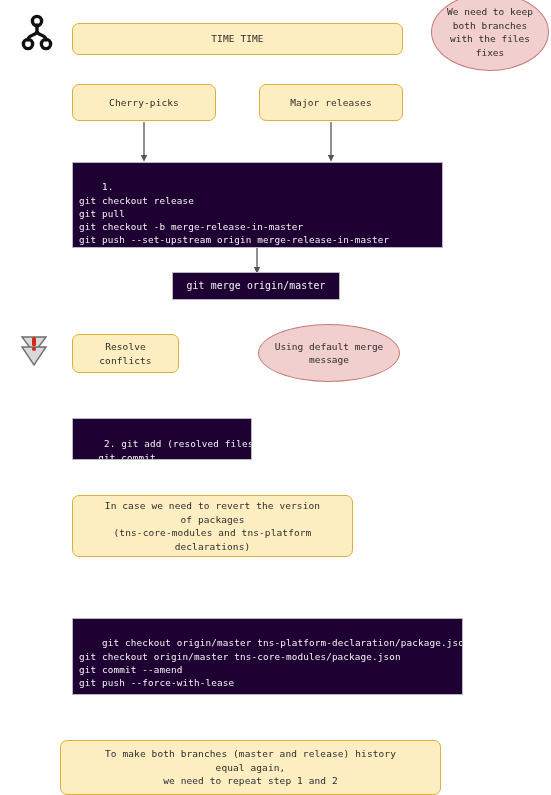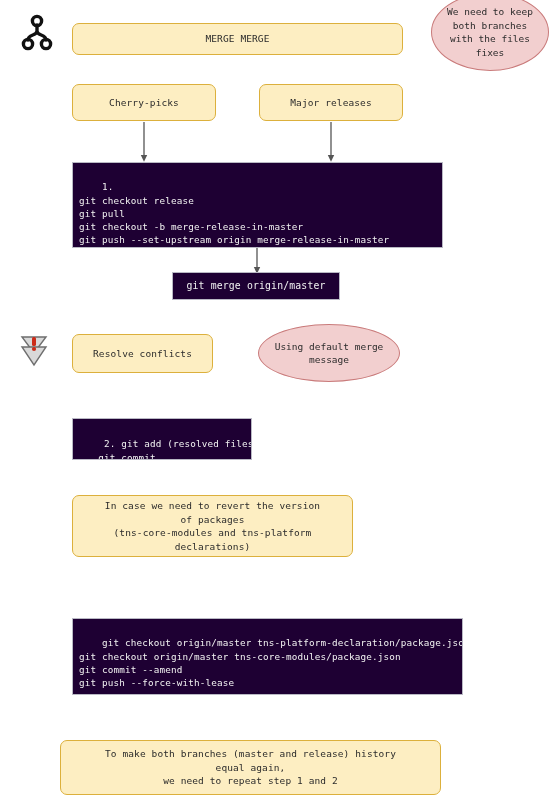--- a/index.html
+++ b/index.html
@@ -127,21 +127,21 @@
   <div class="icon" style="left:19px; top:333px; width:30px; height:38px;">
     <svg width="30" height="38" viewBox="0 0 30 38" xmlns="http://www.w3.org/2000/svg">
       <path d="M3 4 L27 4 L15 20 z" fill="#d9d9d9" stroke="#6e6e6e" stroke-width="1.4"></path>
       <path d="M3 14 L27 14 L15 32 z" fill="#d9d9d9" stroke="#6e6e6e" stroke-width="1.4"></path>
       <rect x="13" y="4" width="4" height="9" rx="1.6" fill="#cc2b18"></rect>
       <circle cx="15" cy="16" r="2.1" fill="#cc2b18"></circle>
     </svg>
   </div>
 
   <div class="node note" style="left:72px; top:23px; width:331px; height:32px;">
-    <span>MERGE MERGE</span>
+    <span>TIME TIME</span>
   </div>
 
   <div class="node ellipse" style="left:431px; top:-7px; width:118px; height:78px;">
     <span>We need to keep
 both branches
 with the files
 fixes</span>
   </div>
 
   <div class="node note" style="left:72px; top:84px; width:144px; height:37px;">
@@ -157,21 +157,21 @@
 git checkout release
 git pull
 git checkout -b merge-release-in-master
 git push --set-upstream origin merge-release-in-master</span>
   </div>
 
   <div class="term centered" style="left:172px; top:272px; width:168px; height:28px; font-size:9.8px;text-align:center;">
     <span>git merge origin/master</span>
   </div>
 
-  <div class="node note" style="left:72px; top:334px; width:141px; height:39px;">
+  <div class="node note" style="left:72px; top:334px; width:107px; height:39px;">
     <span>Resolve conflicts</span>
   </div>
 
   <div class="node ellipse" style="left:258px; top:324px; width:142px; height:58px;">
     <span>Using default merge
 message</span>
   </div>
 
   <div class="term" style="left:72px; top:418px; width:180px; height:42px; padding-left:8px; padding-top:5px;">
     <span>2. git add (resolved files)

